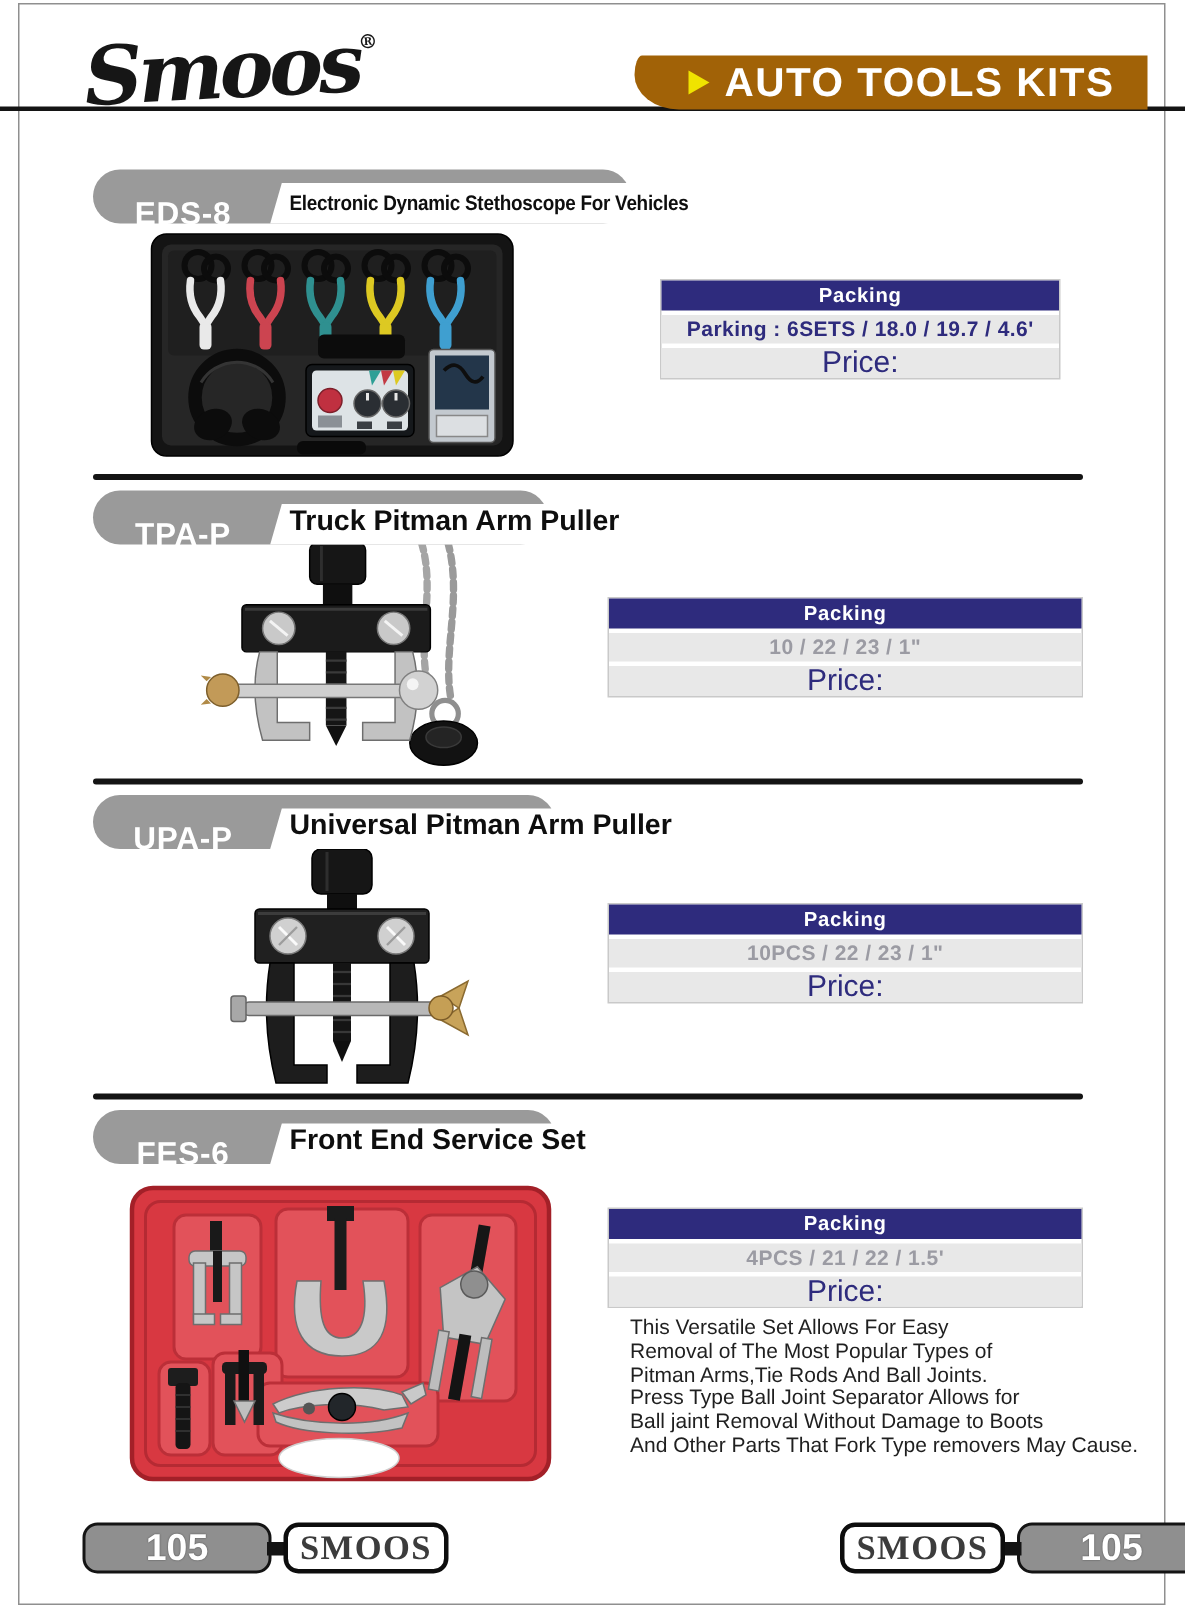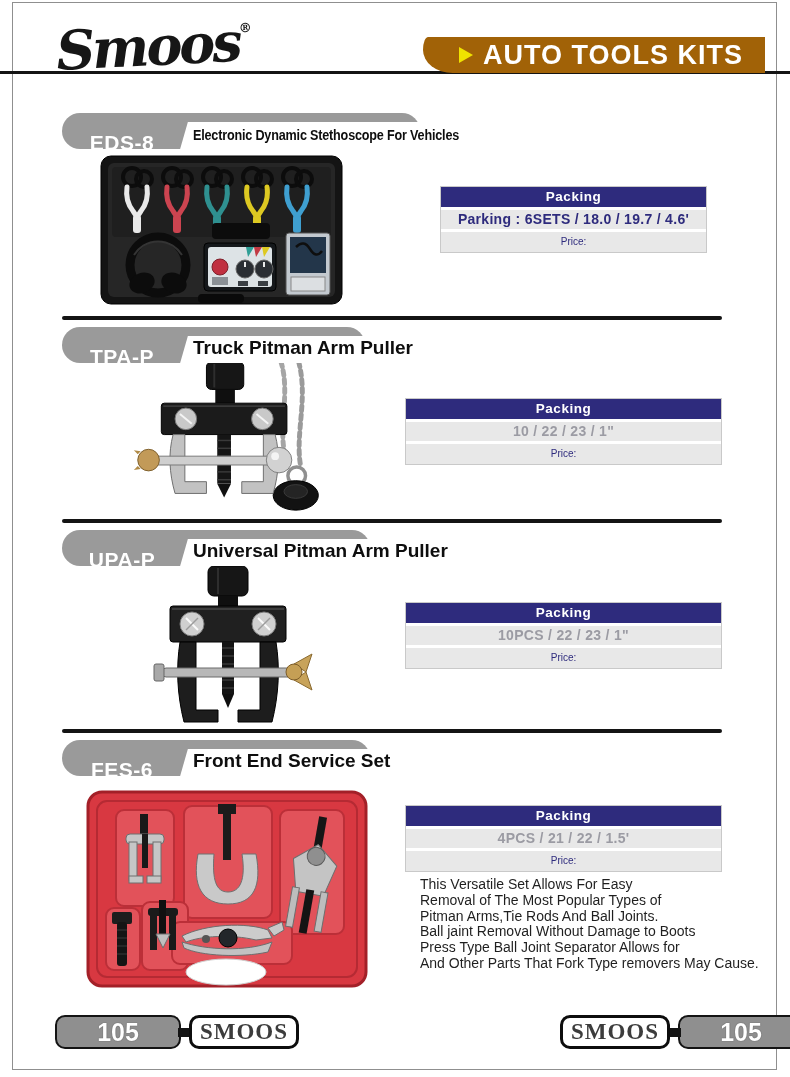--- a/index.html
+++ b/index.html
@@ -31,21 +31,21 @@
               white-space:nowrap;z-index:3;}
   .s1 .title{font-size:14px;top:14px;transform:scaleX(.9);transform-origin:left;letter-spacing:-.2px;}
   .sep{position:absolute;left:62px;width:660px;height:4px;background:#141414;border-radius:2px;}
   
   .pack{position:absolute;border:1px solid #c9c9c9;background:#fff;box-sizing:border-box;}
   .pack .ph{height:20px;line-height:20px;background:#2e2b7d;color:#fff;font-weight:bold;
             font-size:13.5px;text-align:center;letter-spacing:.5px;}
   .pack .pv{height:19px;line-height:19px;background:#e8e8e8;text-align:center;
             font-size:14px;font-weight:bold;margin-top:3px;letter-spacing:.3px;}
   .pack .pp{height:20px;line-height:20px;background:#e8e8e8;color:#2e2b7d;text-align:center;
-            font-size:10px;margin-top:3px;}
+            font-size:20px;margin-top:3px;}
   .pack.navy .pv{color:#2e2b7d;}
   .pack.gray .pv{color:#9b9ba3;}
   .pk1{left:440px;top:186px;width:267px;}
   .pk2{left:405px;top:398px;width:317px;}
   .pk3{left:405px;top:602px;width:317px;}
   .pk4{left:405px;top:805px;width:317px;}
   
   .desc{position:absolute;left:420px;top:877px;font-size:14px;color:#1f1f1f;line-height:15.8px;}
   
   .photo{position:absolute;}
@@ -329,22 +329,22 @@
   <div class="pack pk4 gray">
     <div class="ph">Packing</div>
     <div class="pv">4PCS / 21 / 22 / 1.5'</div>
     <div class="pp">Price:</div>
   </div>
 
   <div class="desc">
     <div>This Versatile Set Allows For Easy</div>
     <div>Removal of The Most Popular Types of</div>
     <div>Pitman Arms,Tie Rods And Ball Joints.</div>
+    <div>Press Type Ball Joint Separator Allows for</div>
     <div>Ball jaint Removal Without Damage to Boots</div>
-    <div>Press Type Ball Joint Separator Allows for</div>
     <div>And Other Parts That Fork Type removers May Cause.</div>
   </div>
 
   <div class="badge badge-l">
     <div class="num">105</div>
     <div class="link"></div>
     <div class="brand">SMOOS</div>
   </div>
   <div class="badge badge-r">
     <div class="brand">SMOOS</div>

